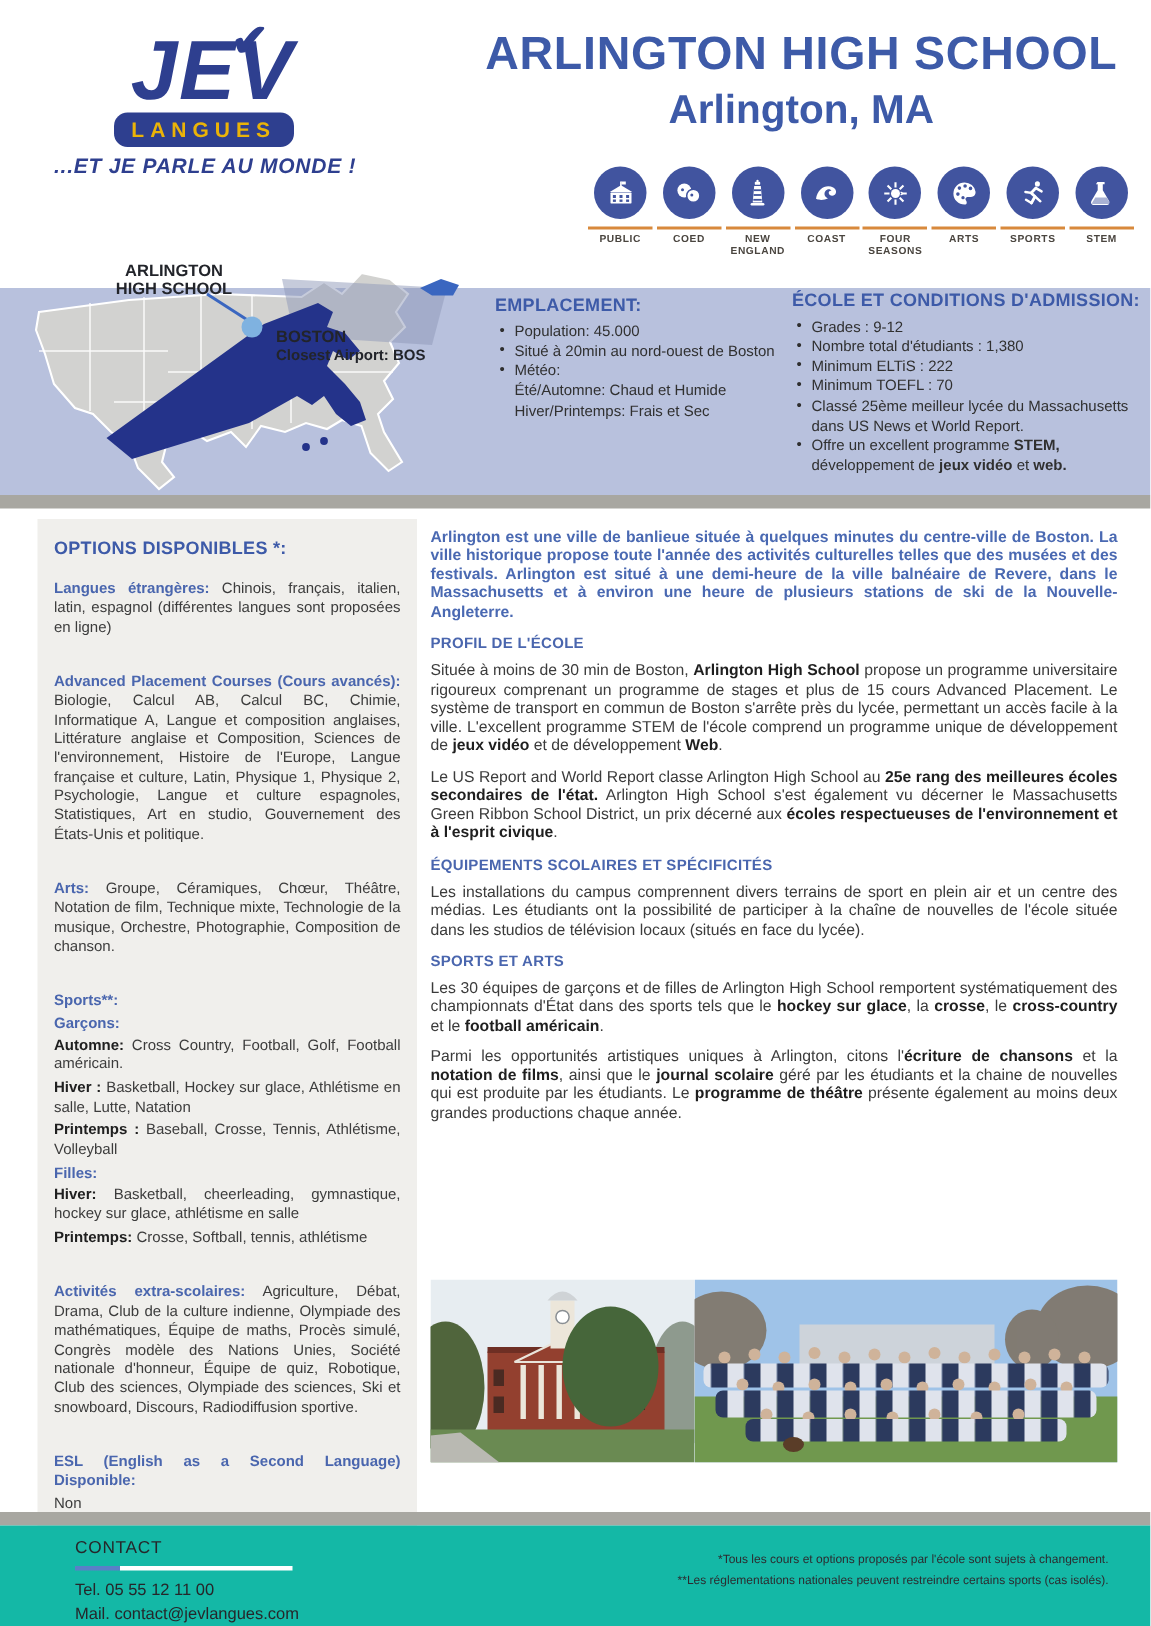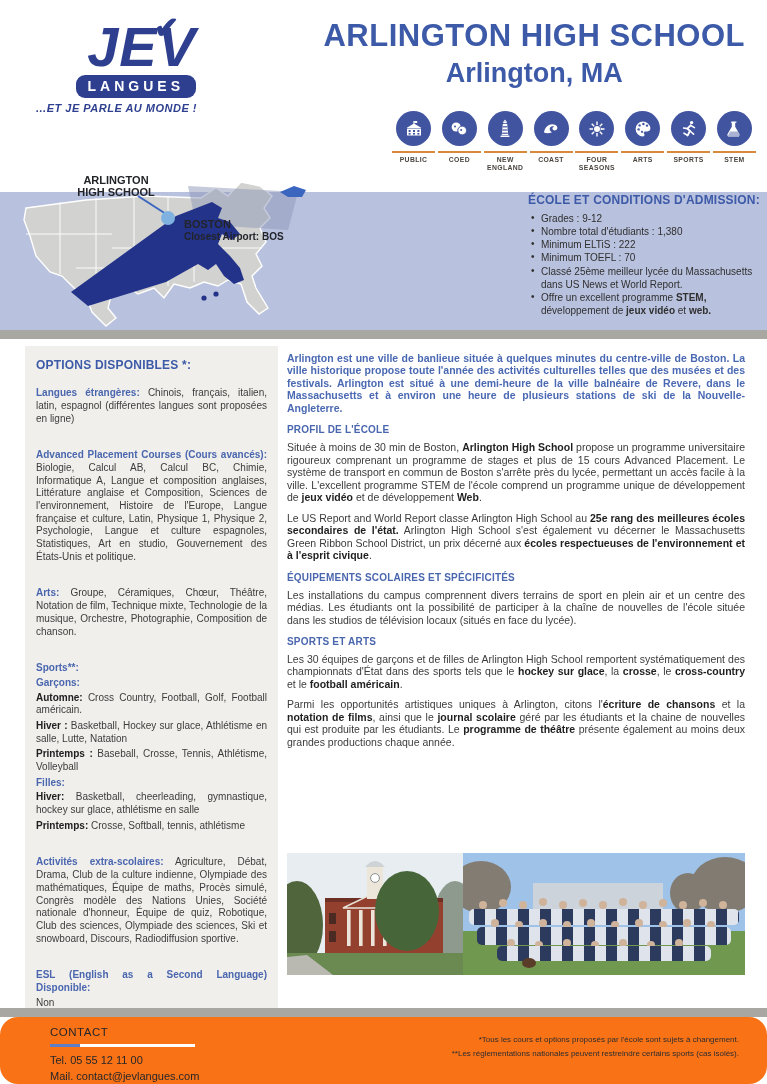--- a/index.html
+++ b/index.html
@@ -3,23 +3,23 @@
 <meta charset="utf-8">
 <style>
   * { margin:0; padding:0; box-sizing:border-box; }
   body { background:#ffffff; font-family:"Liberation Sans", sans-serif; }
   .page { position:relative; width:767px; height:1084px; background:#ffffff; overflow:hidden; }
 
   
   .logo { position:absolute; left:36px; top:20px; width:160px; color:#2e3f8f;text-align:right; }
   .logo-jev { font-size:56px; font-weight:bold; font-style:italic; letter-spacing:1px; line-height:0.95; position:relative; padding-left:8px;}
   .logo-tick { position:absolute; top:-6px; left:118px; font-size:30px; font-style:normal; }
-  .logo-langues { display:inline-block; background:#2e3f8f; color:#ffffff; border-radius:9px;
+  .logo-langues { display:inline-block; background:#2e3f8f; color:#eab308; border-radius:9px;
                   font-size:14px; font-weight:bold; letter-spacing:4px; padding:3px 12px 4px; margin:2px 0 4px 2px; }
-  .logo-tagline { font-size:11px; font-weight:bold; font-style:italic; letter-spacing:0.5px; white-space:nowrap; }
+  .logo-tagline { font-size:14px; font-weight:bold; font-style:italic; letter-spacing:0.5px; white-space:nowrap; }
 
   .title { position:absolute; right:22px; top:18px; text-align:right; color:#3d5aa8; font-weight:bold; }
   .title-line1 { font-size:31px; letter-spacing:0.5px; }
   .title-line2 { font-size:27px; margin-top:4px;text-align:center; }
 
   
   .badges { position:absolute; left:391px; top:111px; width:366px; display:flex; justify-content:space-between; }
   .badge { width:45px; text-align:center; }
   .badge-circle { width:35px; height:35px; border-radius:50%; background:#41549f; margin:0 auto;
                   display:flex; align-items:center; justify-content:center; }
@@ -61,21 +61,21 @@
   .main p { text-align:justify; margin-bottom:8px; }
   .main b { color:#1f1f1f; }
   .intro { color:#4a69b2; font-weight:bold; margin-bottom:12px; }
   .main h3 { color:#4a66ae; font-size:10px; letter-spacing:0.2px; margin:10px 0 5px; }
 
   
   .photos { position:absolute; left:287px; top:853px; width:458px; height:122px; display:flex; }
   .photos svg { display:block; }
 
   
-  .footer { position:absolute; left:0; top:1017px; width:767px; height:67px; background:#f97316;border-radius:18px; }
+  .footer { position:absolute; left:0; top:1017px; width:767px; height:67px; background:#14b8a6; }
   .contact { position:absolute; left:50px; top:7px; color:#26262a; font-size:11px; line-height:1.45; }
   .contact-heading { font-size:11.5px; letter-spacing:0.5px; }
   .contact-rule { width:145px; height:3px; margin:3px 0 6px;
                   background:linear-gradient(to right, #5b7fc7 0 30px, #ffffff 30px 100%); }
   .footnotes { position:absolute; right:28px; top:16px; text-align:right; font-size:8px; color:#2c2c30; line-height:1.8; }
 </style>
 </head>
 <body>
 
 <div class="page">
@@ -223,20 +223,30 @@
     <circle cx="200" cy="138" r="2.6" fill="#24338a"></circle>
     <circle cx="188" cy="142" r="2.6" fill="#24338a"></circle>
     <line x1="122" y1="40" x2="150" y2="58" stroke="#3a66c0" stroke-width="2"></line>
     <circle cx="152" cy="62" r="7" fill="#7fb2e0"></circle>
     <text x="100" y="28" font-size="11" text-anchor="middle">ARLINGTON</text>
     <text x="100" y="40" font-size="11" text-anchor="middle">HIGH SCHOOL</text>
     <text x="168" y="72" font-size="11">BOSTON</text>
     <text x="168" y="84" font-size="10">Closest Airport: BOS</text>
   </svg>
 
+  <div class="topcol emplacement">
+    <h2>EMPLACEMENT:</h2>
+    <ul class="toplist">
+      <li>Population: 45.000</li>
+      <li>Situé à 20min au nord-ouest de Boston</li>
+      <li>Météo:</li>
+      <div class="sub">Été/Automne: Chaud et Humide</div>
+      <div class="sub">Hiver/Printemps: Frais et Sec</div>
+    </ul>
+  </div>
 
   <div class="topcol admission">
     <h2>ÉCOLE ET CONDITIONS D'ADMISSION:</h2>
     <ul class="toplist">
       <li><span>Grades : 9-12</span></li>
       <li><span>Nombre total d'étudiants : 1,380</span></li>
       <li><span>Minimum ELTiS : 222</span></li>
       <li><span>Minimum TOEFL : 70</span></li>
       <li><span>Classé 25ème meilleur lycée du Massachusetts dans US News et World Report.</span></li>
       <li><span>Offre un excellent programme </span><b>STEM,</b><span> développement de </span><b>jeux vidéo</b><span> et </span><b>web.</b><span></span></li>

